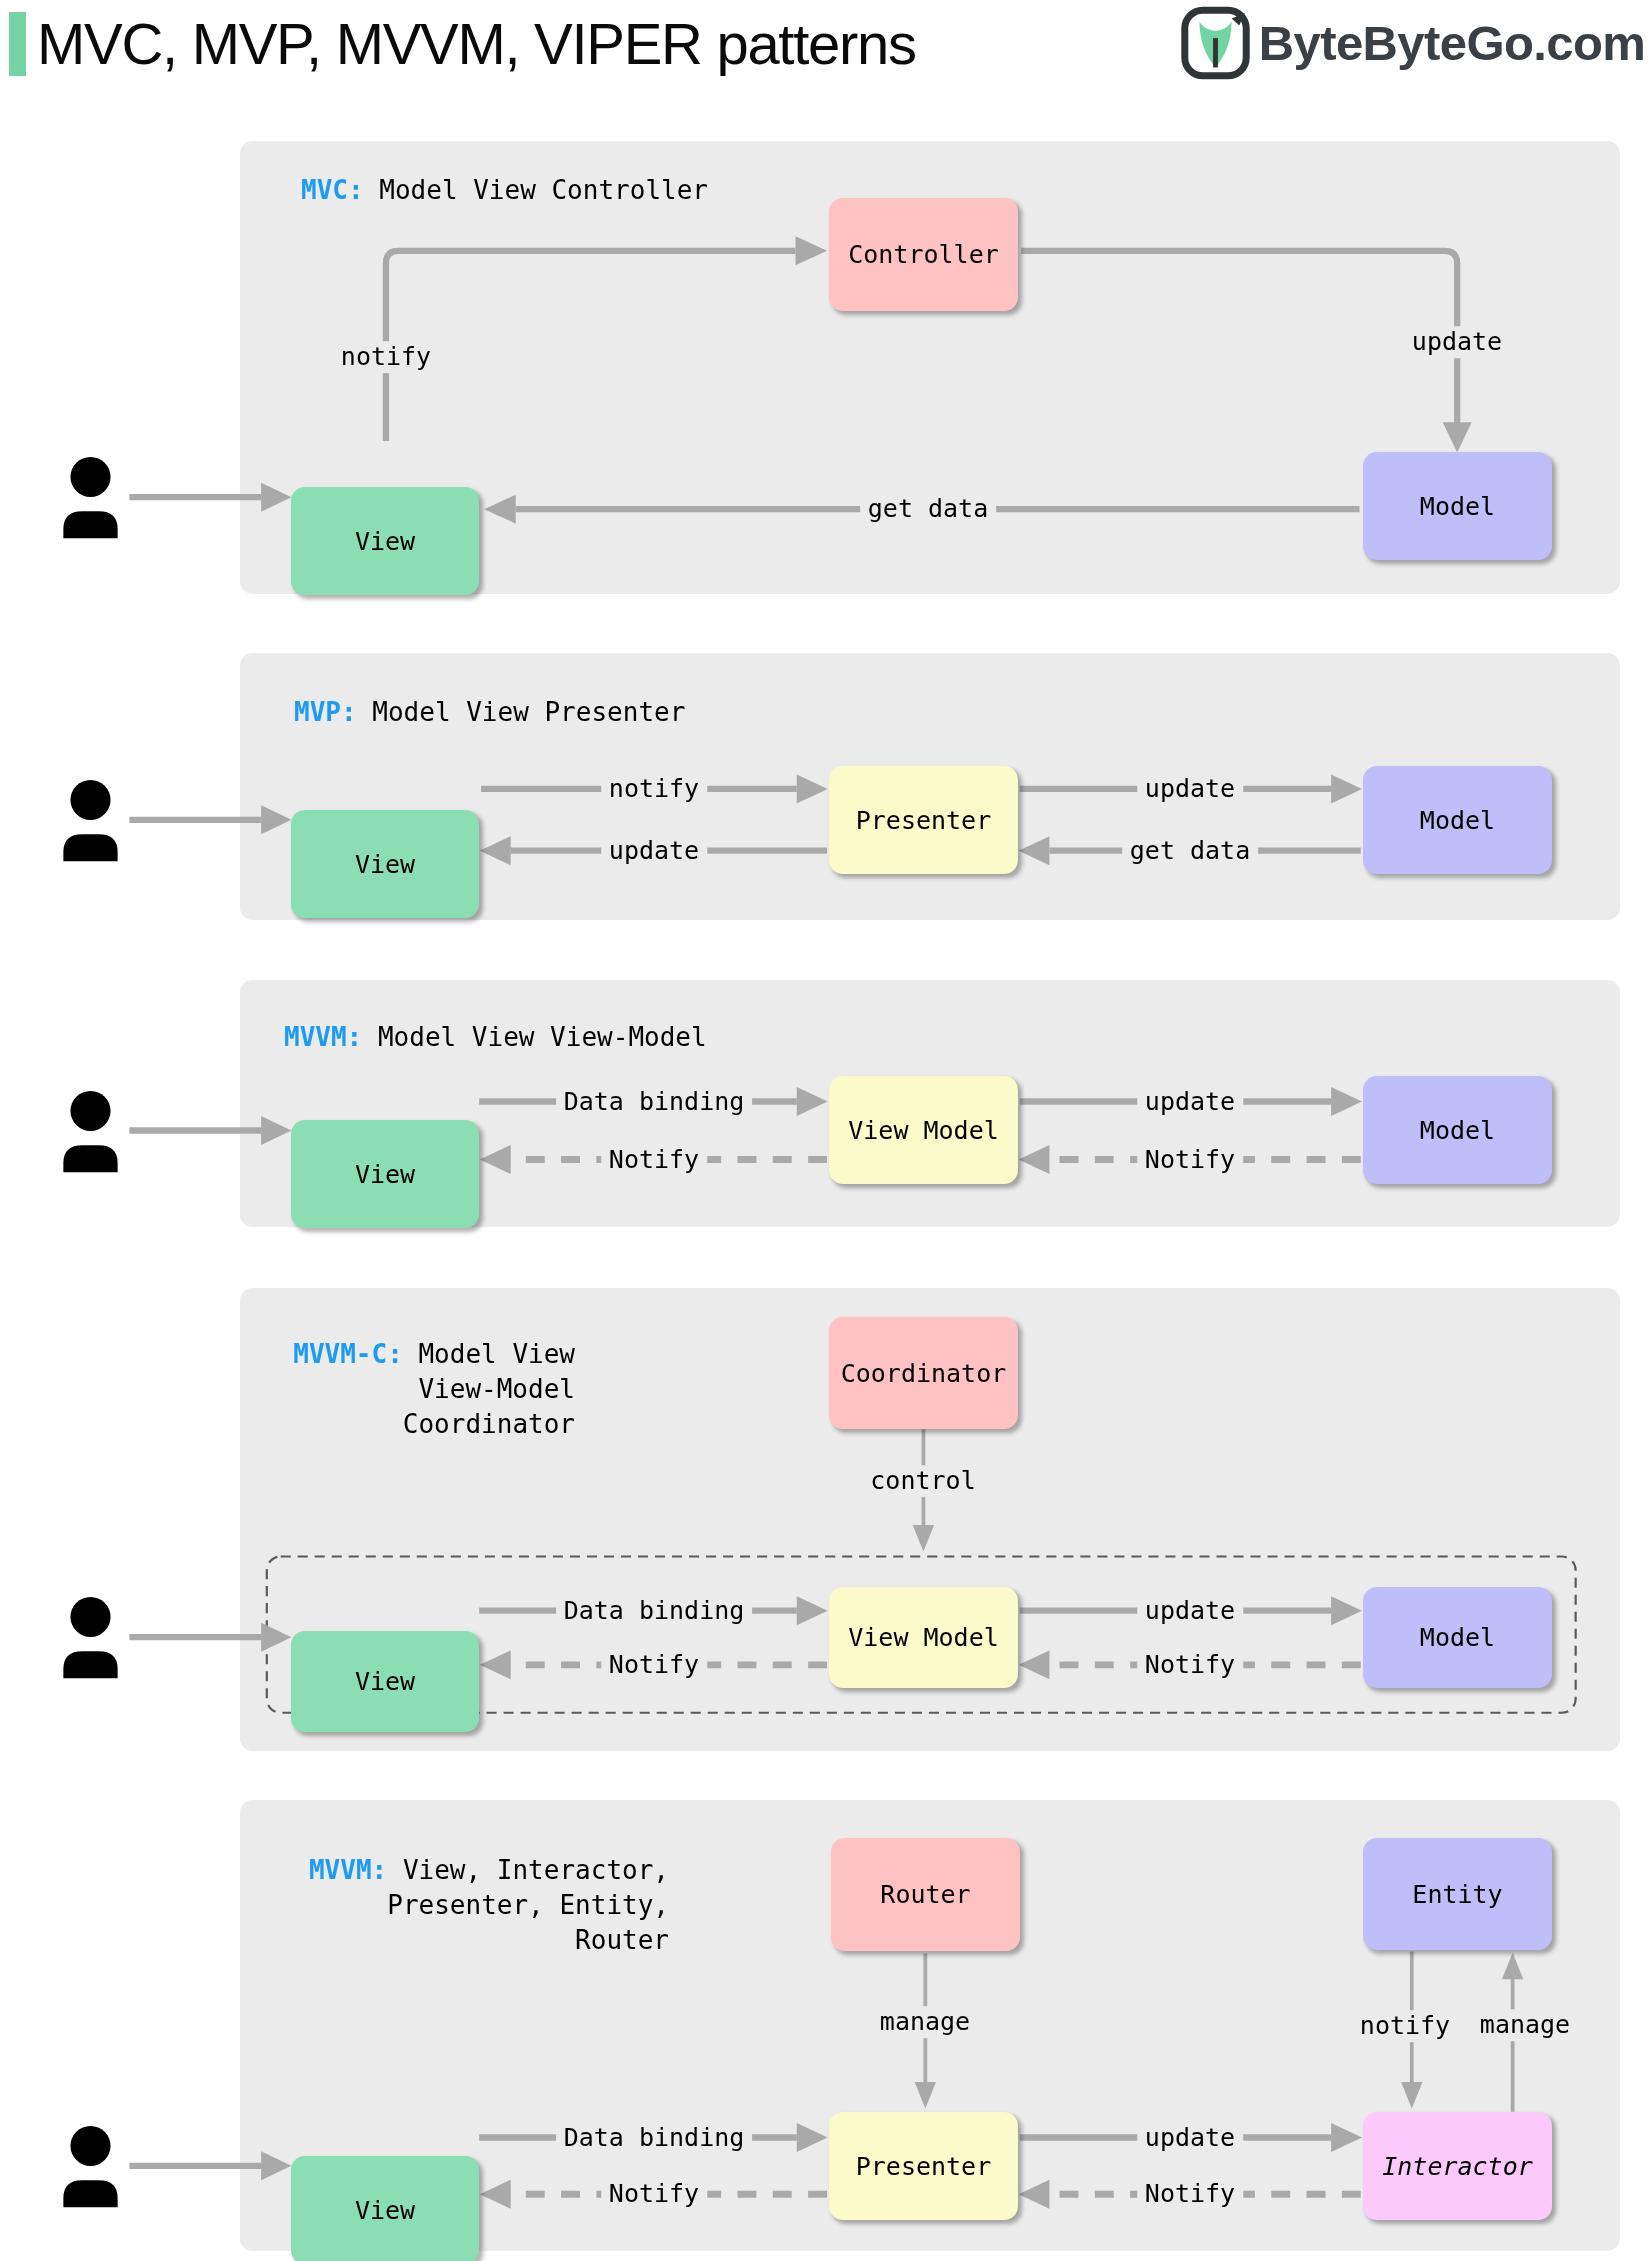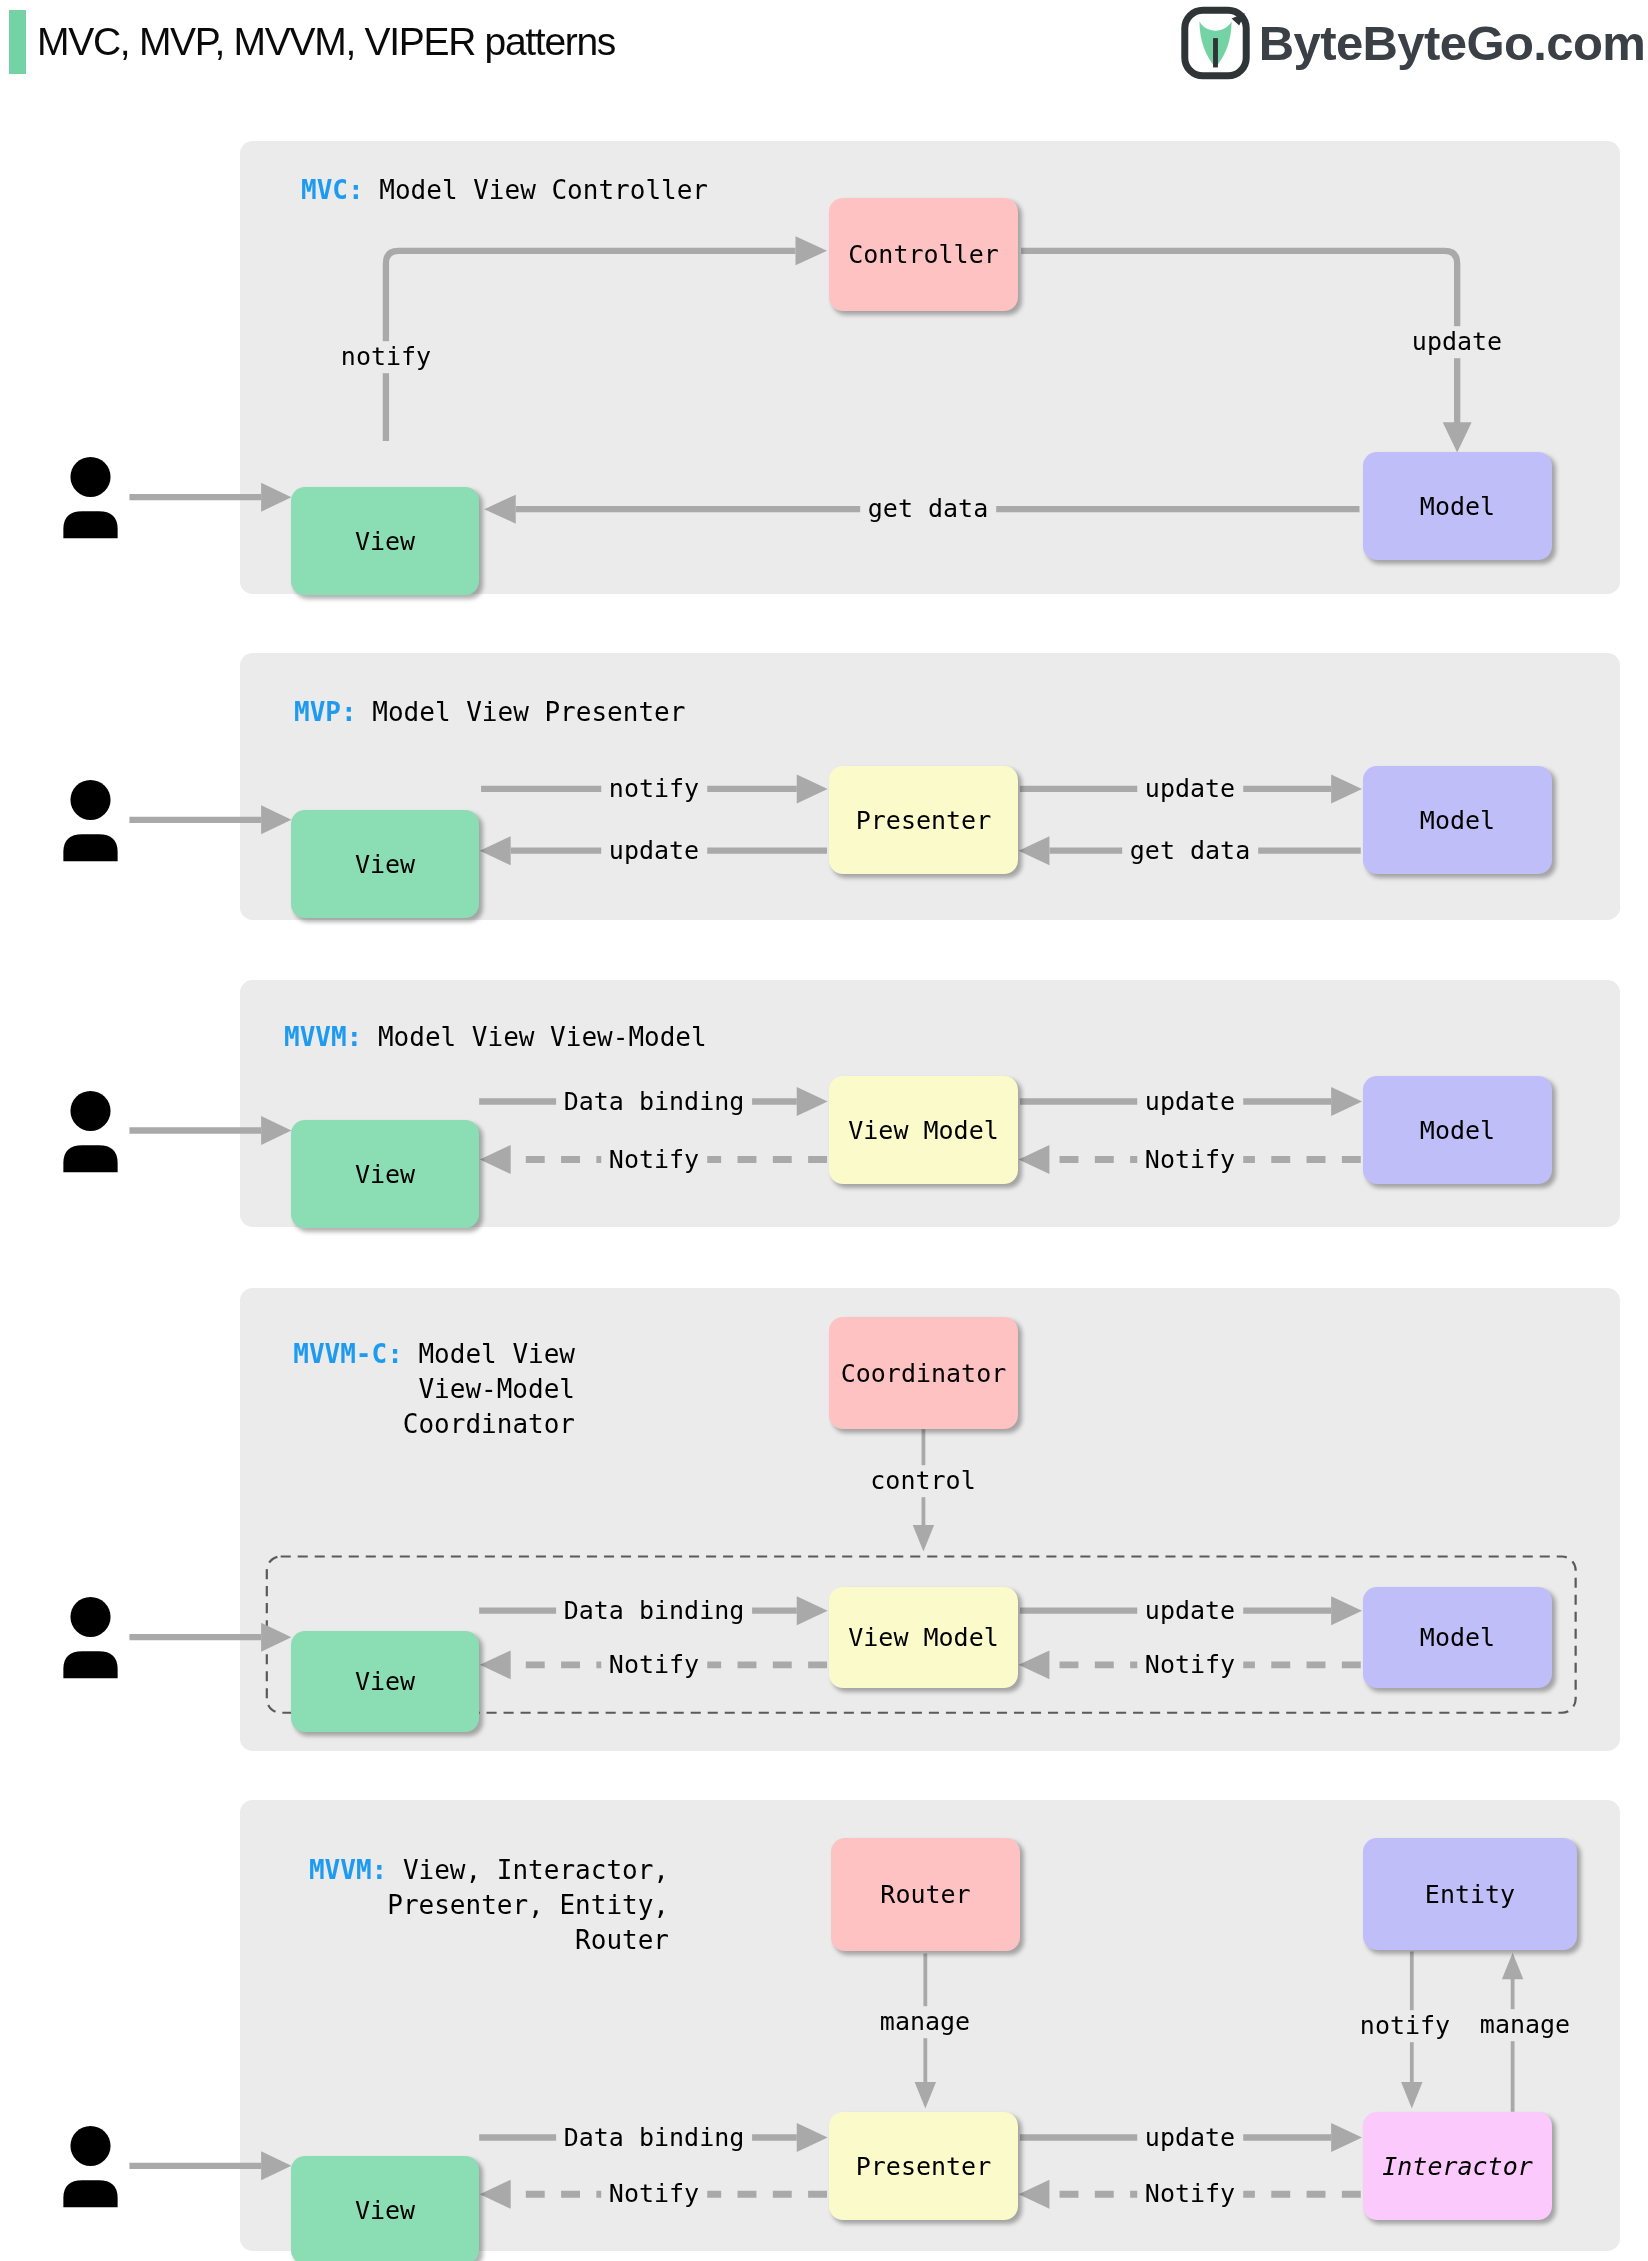--- a/index.html
+++ b/index.html
@@ -1,21 +1,21 @@
 <!DOCTYPE html>
 <html style="font-size:10px"><head>
 <meta charset="utf-8">
 <style>
   html,body{margin:0;padding:0;background:#ffffff;}
   #root{position:relative;width:1649px;height:2261px;background:#ffffff;overflow:hidden;
         font-family:"DejaVu Sans Mono","Liberation Mono",monospace;color:#000;}
   
   .titlebar{position:absolute;left:8.8px;top:10px;display:flex;align-items:center;}
   .accent-bar{width:17px;height:64px;background:#74D3A4;margin-right:11.3px;}
-  .page-title{font-family:"Liberation Sans","DejaVu Sans",sans-serif;font-size:39px;
+  .page-title{font-family:"Liberation Sans","DejaVu Sans",sans-serif;font-size:58px;
               letter-spacing:-1.3px;color:#0a0a0a;white-space:nowrap;}
   .brand{position:absolute;right:3.8px;top:6.3px;display:flex;align-items:center;gap:7.6px;}
   .brand-text{font-family:"Liberation Sans","DejaVu Sans",sans-serif;font-weight:bold;
               font-size:49px;letter-spacing:-0.6px;color:#3A4045;white-space:nowrap;}
   
   .panel{position:absolute;left:240px;width:1380px;background:#EBEBEB;border-radius:12.6px;}
   #panel-mvc  {top:141px;height:453px;}
   #panel-mvp  {top:653px;height:267px;}
   #panel-mvvm {top:980px;height:247px;}
   #panel-mvvmc{top:1288px;height:463px;}
@@ -216,21 +216,21 @@
     </div>
   <div class="edge-label" style="left:654px;top:1611px;">Data binding</div>
   <div class="edge-label" style="left:654px;top:1665px;">Notify</div>
   <div class="edge-label" style="left:1190px;top:1611px;">update</div>
   <div class="edge-label" style="left:1190px;top:1665px;">Notify</div>
 
   <div class="heading right" style="left:290px;top:1853px;width:379px;"><div><span class="abbr">MVVM:</span><span> View, Interactor,</span></div><div>Presenter, Entity,</div><div>Router</div></div>
   <div class="box pink" style="left:831px;top:1838px;width:189px;height:113px;">
       <span>Router</span>
     </div>
-  <div class="box purple" style="left:1363px;top:1838px;width:214px;height:112px;">
+  <div class="box purple" style="left:1363px;top:1838px;width:189px;height:112px;">
       <span>Entity</span>
     </div>
   <div class="edge-label" style="left:925px;top:2022px;">manage</div>
   <div class="edge-label" style="left:1405px;top:2026px;">notify</div>
   <div class="edge-label" style="left:1525px;top:2025px;">manage</div>
   <div class="box green" style="left:291px;top:2112px;width:188px;height:108px;">
       <span>View</span>
     </div>
   <div class="box yellow" style="left:829px;top:2112px;width:189px;height:108px;">
       <span>Presenter</span>

